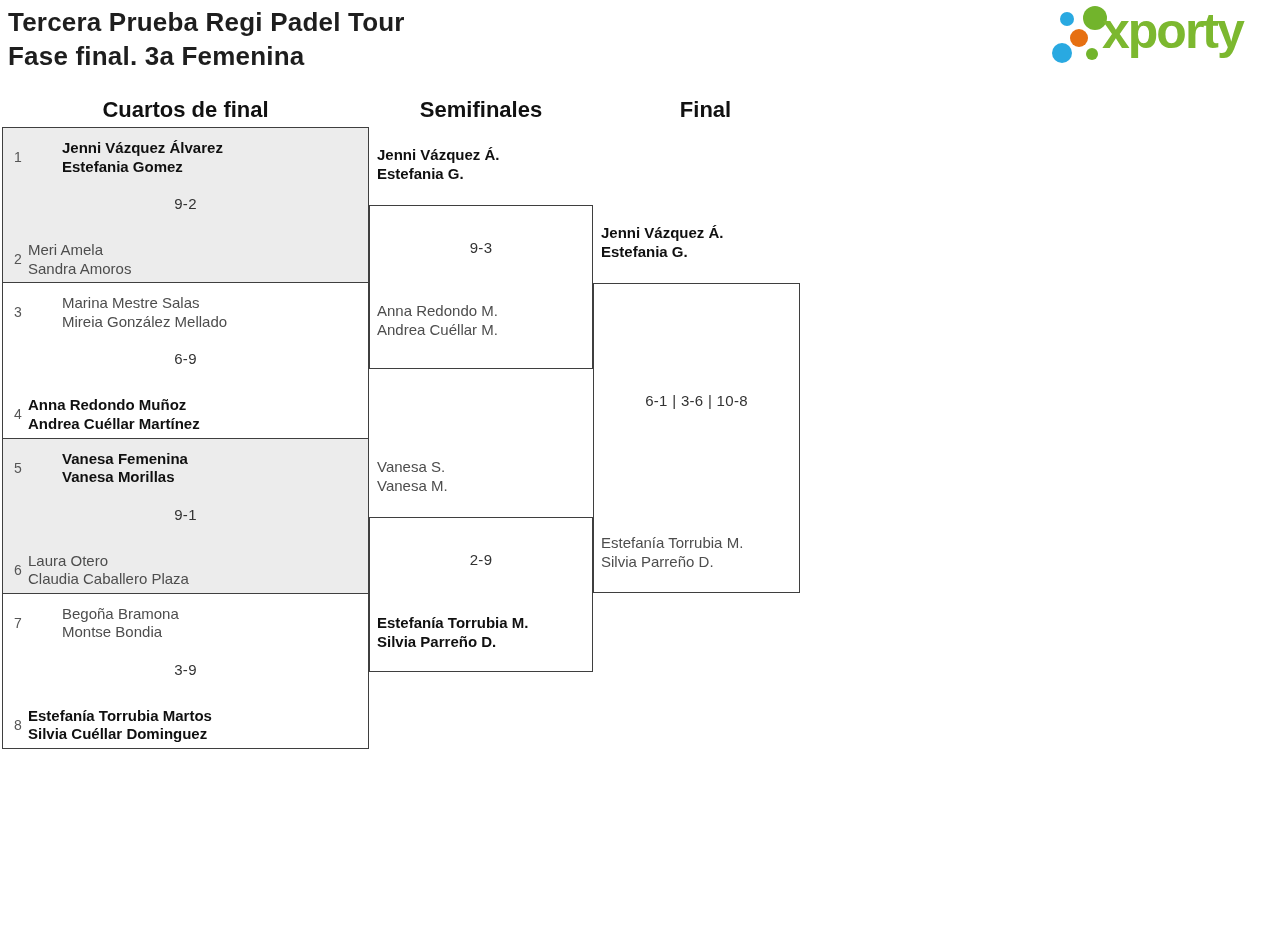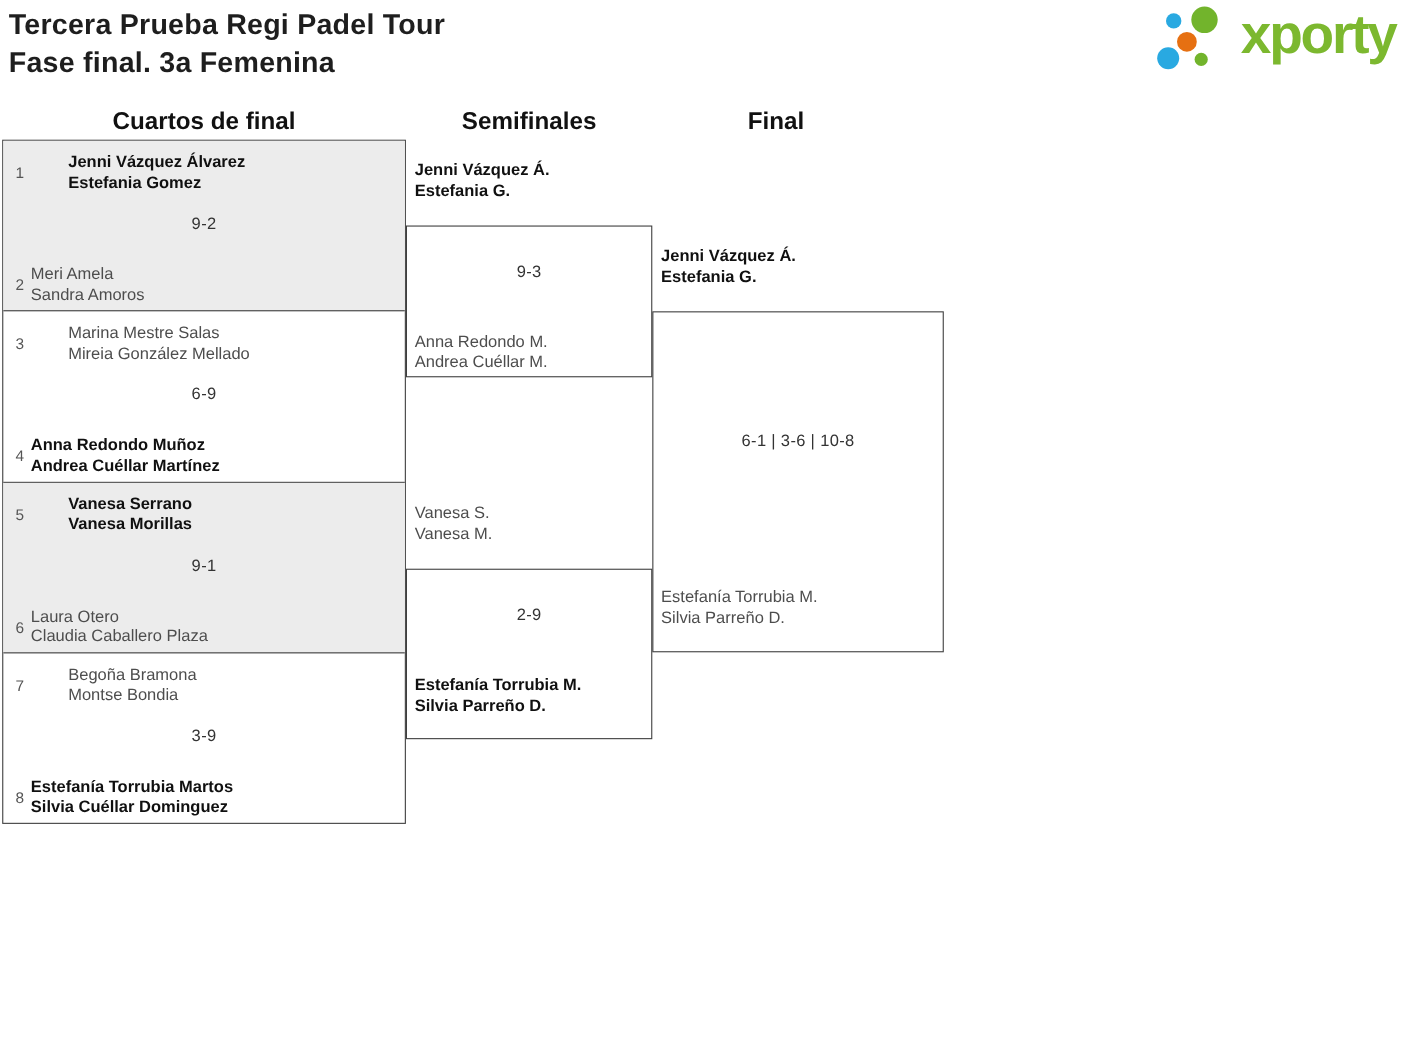--- a/index.html
+++ b/index.html
@@ -10,21 +10,21 @@
   }
 
   
   .title {
     position: absolute; left: 8px; top: 5px;
     font-size: 26px; line-height: 34px; font-weight: 700;
     color: #1e1e1e; letter-spacing: 0.2px; white-space: pre;
   }
   .logo { position: absolute; left: 1048px; top: 0; width: 230px; height: 75px; cursor: pointer; }
   .logo-text {
-    position: absolute; left: 80px; top: 2px;
+    position: absolute; left: 54px; top: 2px;
     font-size: 50px; font-weight: 700; letter-spacing: -2px;
     color: #7cb82f;
   }
   .dot { position: absolute; border-radius: 50%; }
   .dot-blue-small  { left: 12px; top: 12px; width: 14px; height: 14px; background: #29a9e1; }
   .dot-green-large { left: 35px; top: 6px;  width: 24px; height: 24px; background: #72b42c; }
   .dot-orange     { left: 22px; top: 29px; width: 18px; height: 18px; background: #e67012; }
   .dot-blue-large { left: 4px;  top: 43px; width: 20px; height: 20px; background: #29a9e1; }
   .dot-green-small{ left: 38px; top: 48px; width: 12px; height: 12px; background: #72b42c; }
 
@@ -37,23 +37,23 @@
   .rh-sf    { left: 369px; width: 224px; }
   .rh-final { left: 593px; width: 225px; }
 
   
   .box { position: absolute; border: 1.5px solid #3f3f3f; box-sizing: border-box; background: transparent; }
   .qf-box { left: 2px; top: 127px; width: 367px; height: 622px; display: flex; flex-direction: column; }
   .qf-match { flex: 1 1 0; position: relative; border-bottom: 1.5px solid #3f3f3f; }
   .qf-match:last-child { border-bottom: none; }
   .qf-match.shaded { background: #ececec; }
 
-  .sf-box-1   { left: 369px; top: 205px; width: 224px; height: 138px; }
+  .sf-box-1   { left: 369px; top: 205px; width: 224px; height: 164px; }
   .sf-box-2   { left: 369px; top: 517px; width: 224px; height: 155px; }
-  .final-box  { left: 593px; top: 283px; width: 265px; height: 310px; }
+  .final-box  { left: 593px; top: 283px; width: 207px; height: 310px; }
 
   
   .team { font-size: 15px; line-height: 18.5px; white-space: nowrap; }
   .team.winner { font-weight: 700; color: #101010; }
   .team.loser  { font-weight: 400; color: #4d4d4d; }
 
   .seed {
     position: absolute; left: 7px; width: 16px; text-align: center;
     font-size: 14px; color: #555555;
   }
@@ -126,21 +126,21 @@
       <span class="seed seed-bottom">4</span>
       <div class="team winner qf-team-bottom">
         <div>Anna Redondo Muñoz</div>
         <div>Andrea Cuéllar Martínez</div>
       </div>
     </div>
 
     <div class="qf-match shaded">
       <span class="seed seed-top">5</span>
       <div class="team winner qf-team-top">
-        <div>Vanesa Serrano</div>
+        <div>Vanesa Femenina</div>
         <div>Vanesa Morillas</div>
       </div>
       <div class="score qf-score">9-1</div>
       <span class="seed seed-bottom">6</span>
       <div class="team loser qf-team-bottom">
         <div>Laura Otero</div>
         <div>Claudia Caballero Plaza</div>
       </div>
     </div>
 

